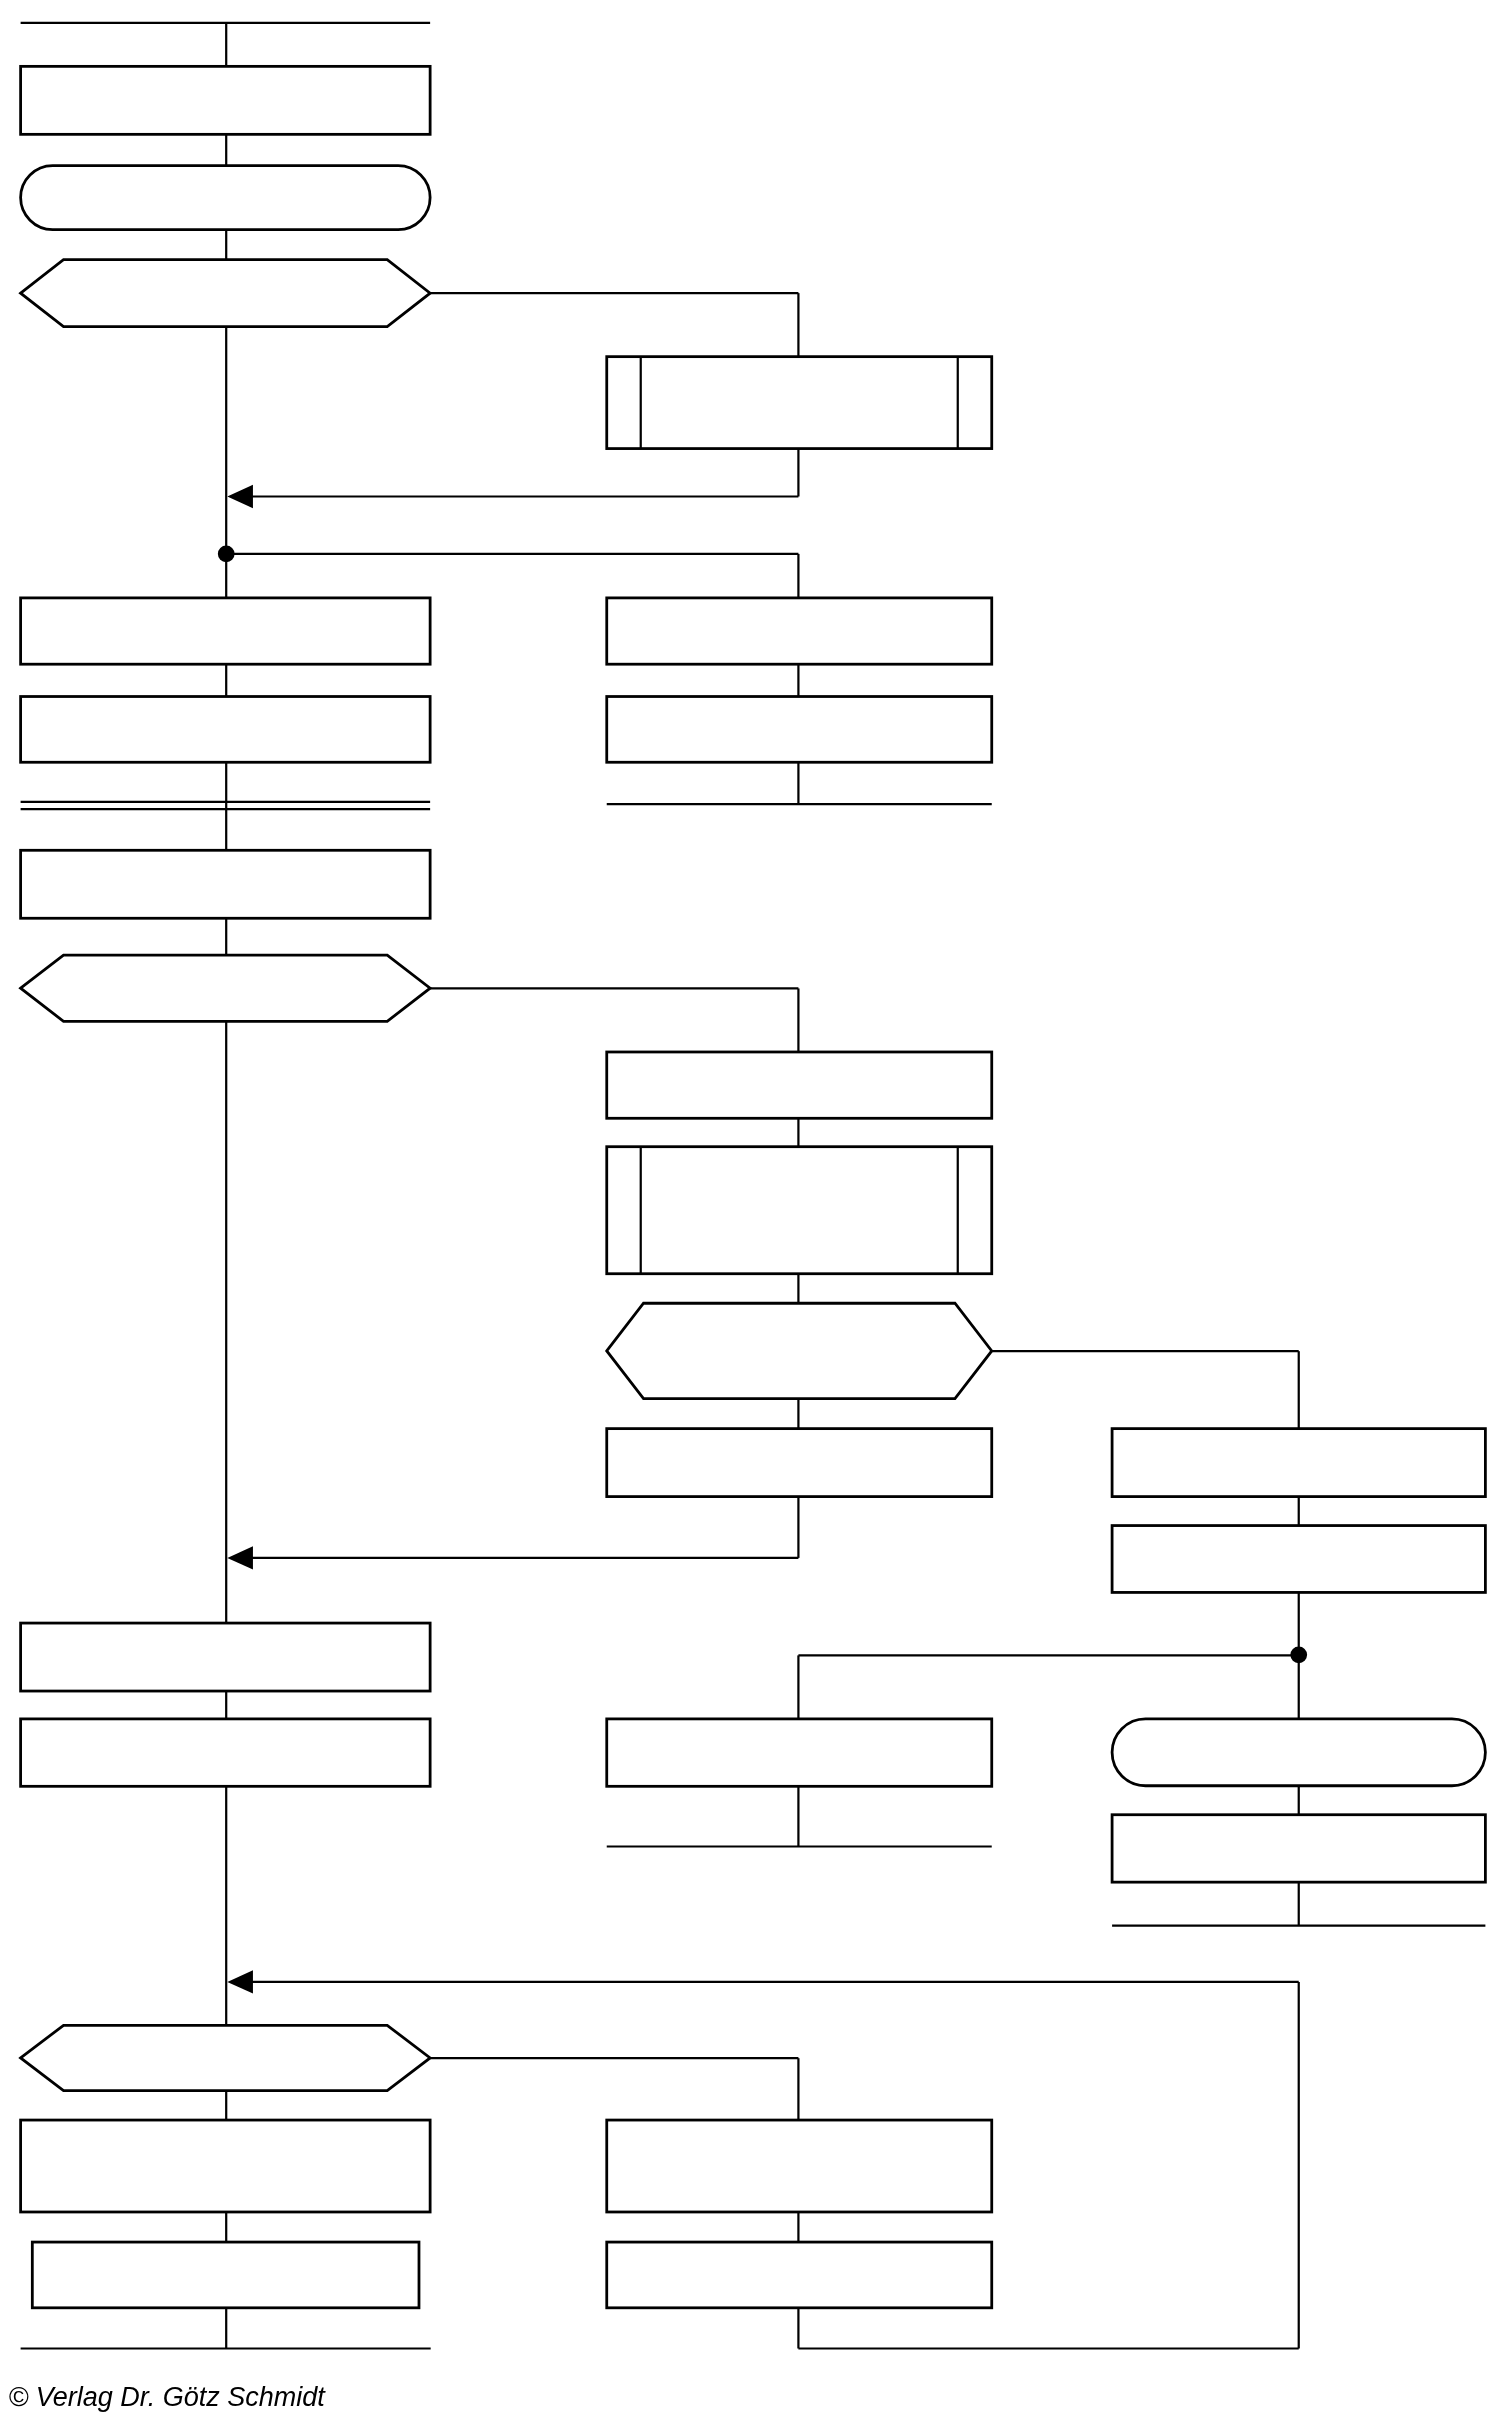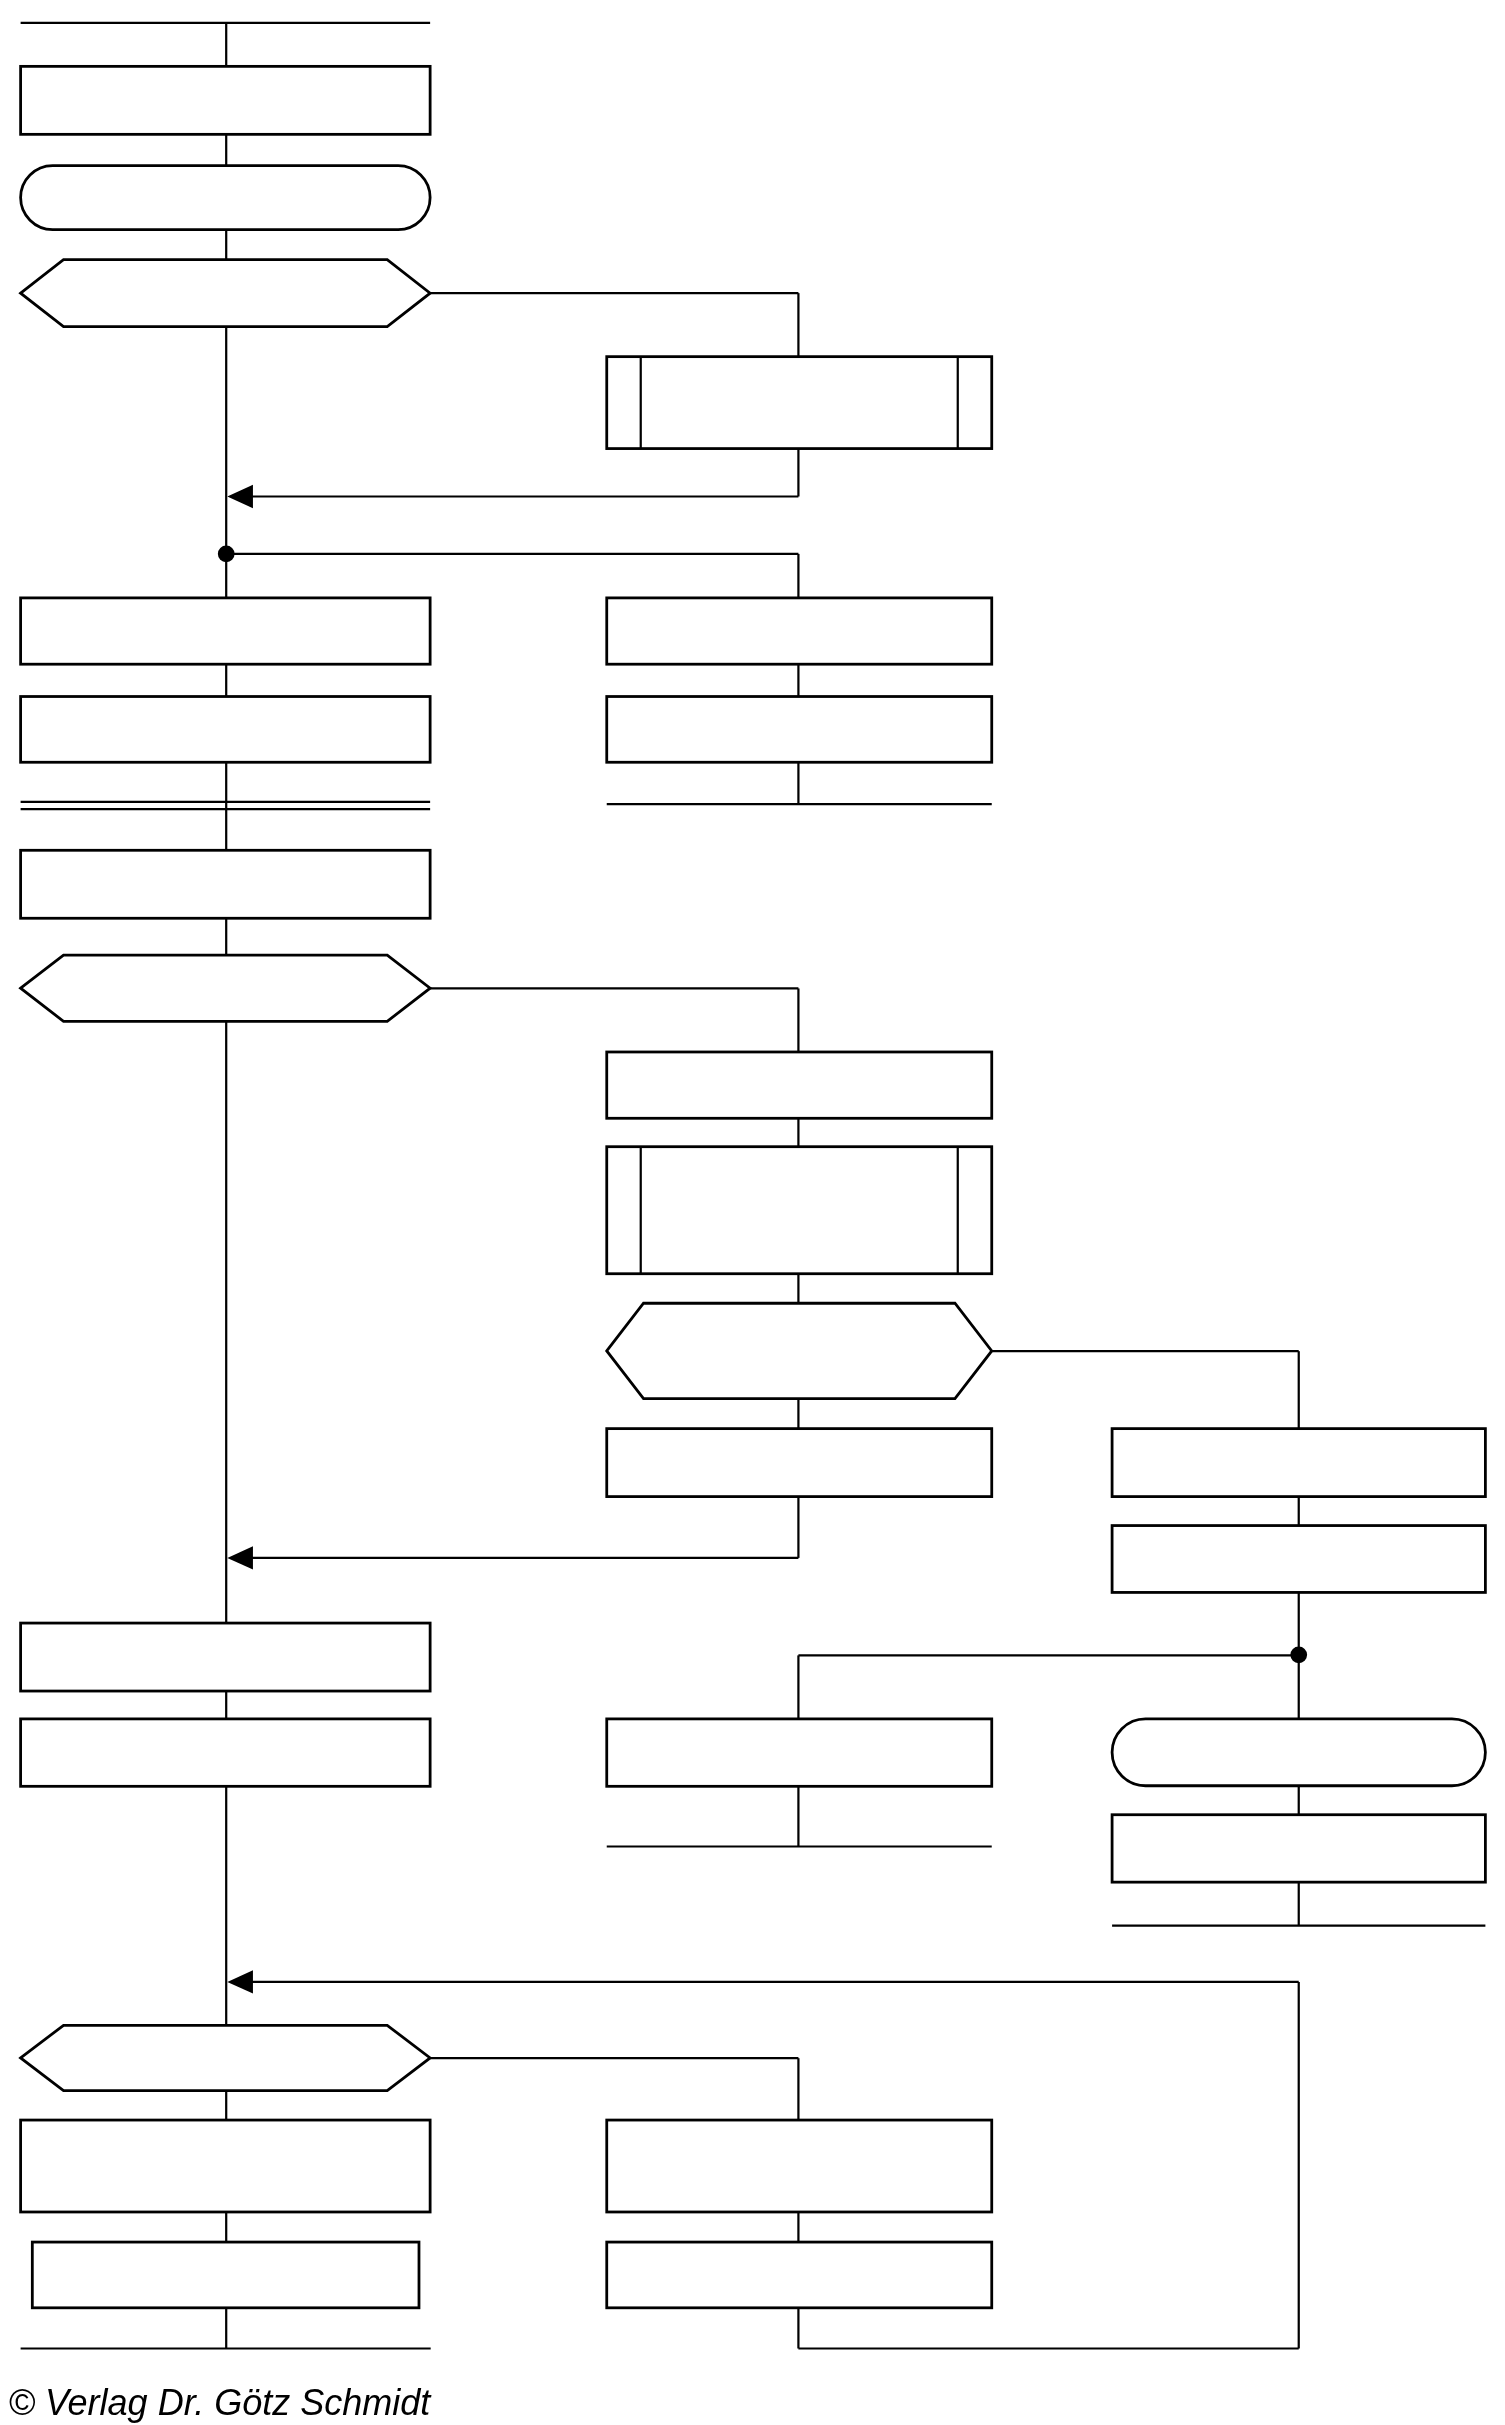--- a/index.html
+++ b/index.html
@@ -21,21 +21,21 @@
     width: 1506px;
     height: 2426px;
     display: block;
   }
   #copyright {
     position: absolute;
     left: 8.4px;
     top: 2383px;
     font-family: "Liberation Sans", "DejaVu Sans", sans-serif;
     font-style: italic;
-    font-size: 36px;
+    font-size: 27px;
     line-height: 1.1;
     color: #000000;
     white-space: nowrap;
   }
 </style>
 </head>
 <body>
 
 <div id="page">
   <svg id="flowchart-svg" xmlns="http://www.w3.org/2000/svg" viewBox="0 0 2703 4354">

